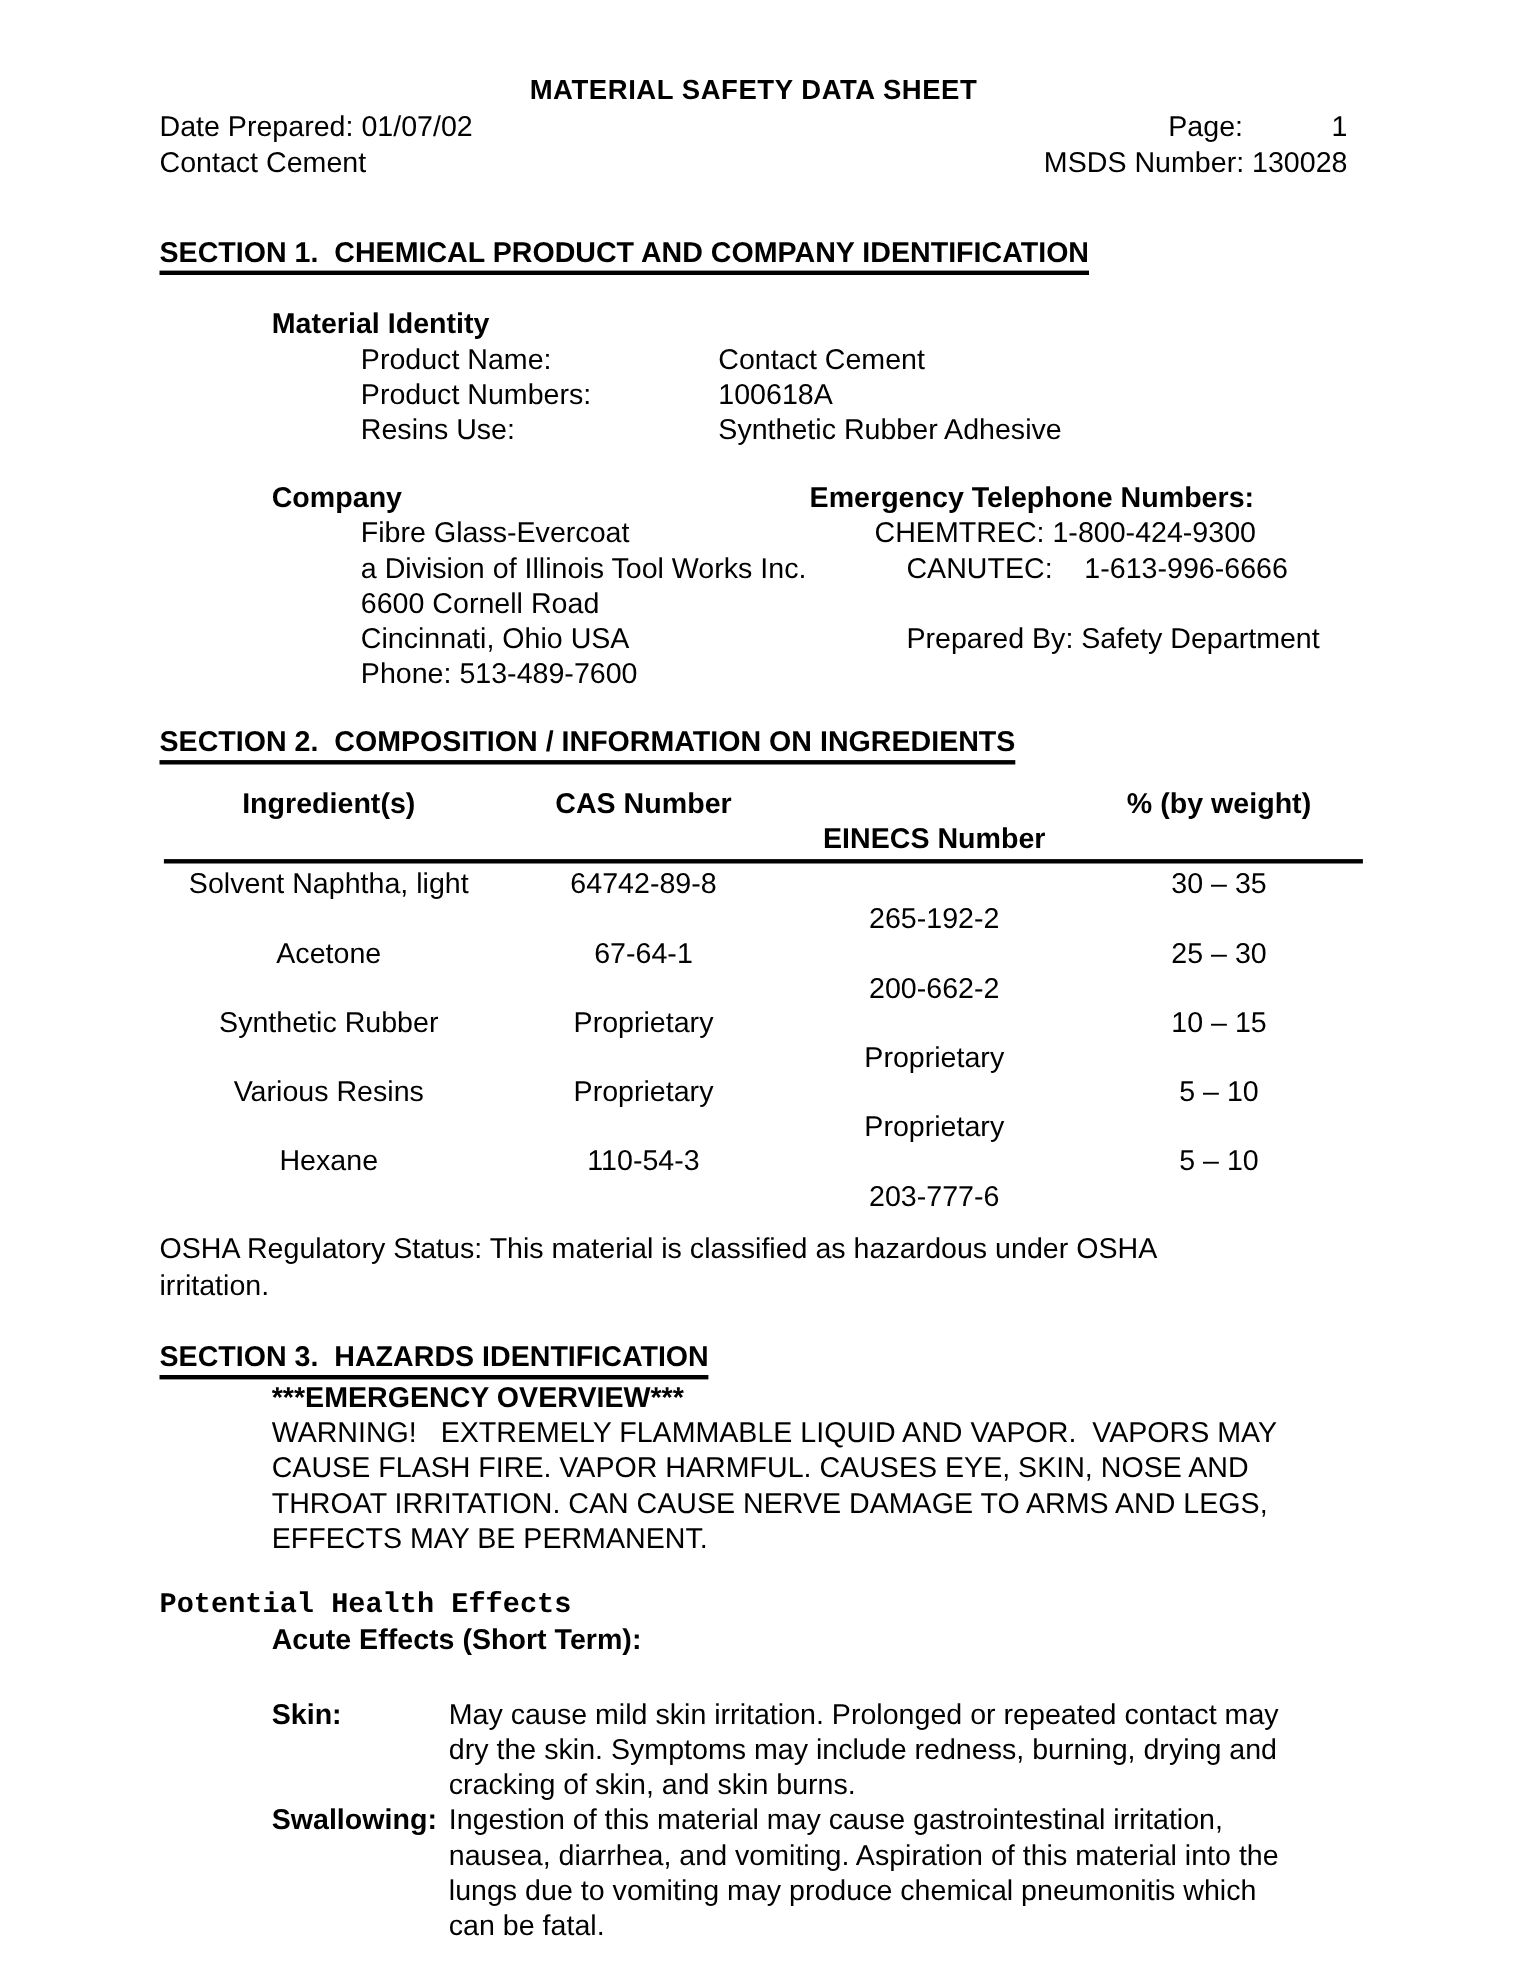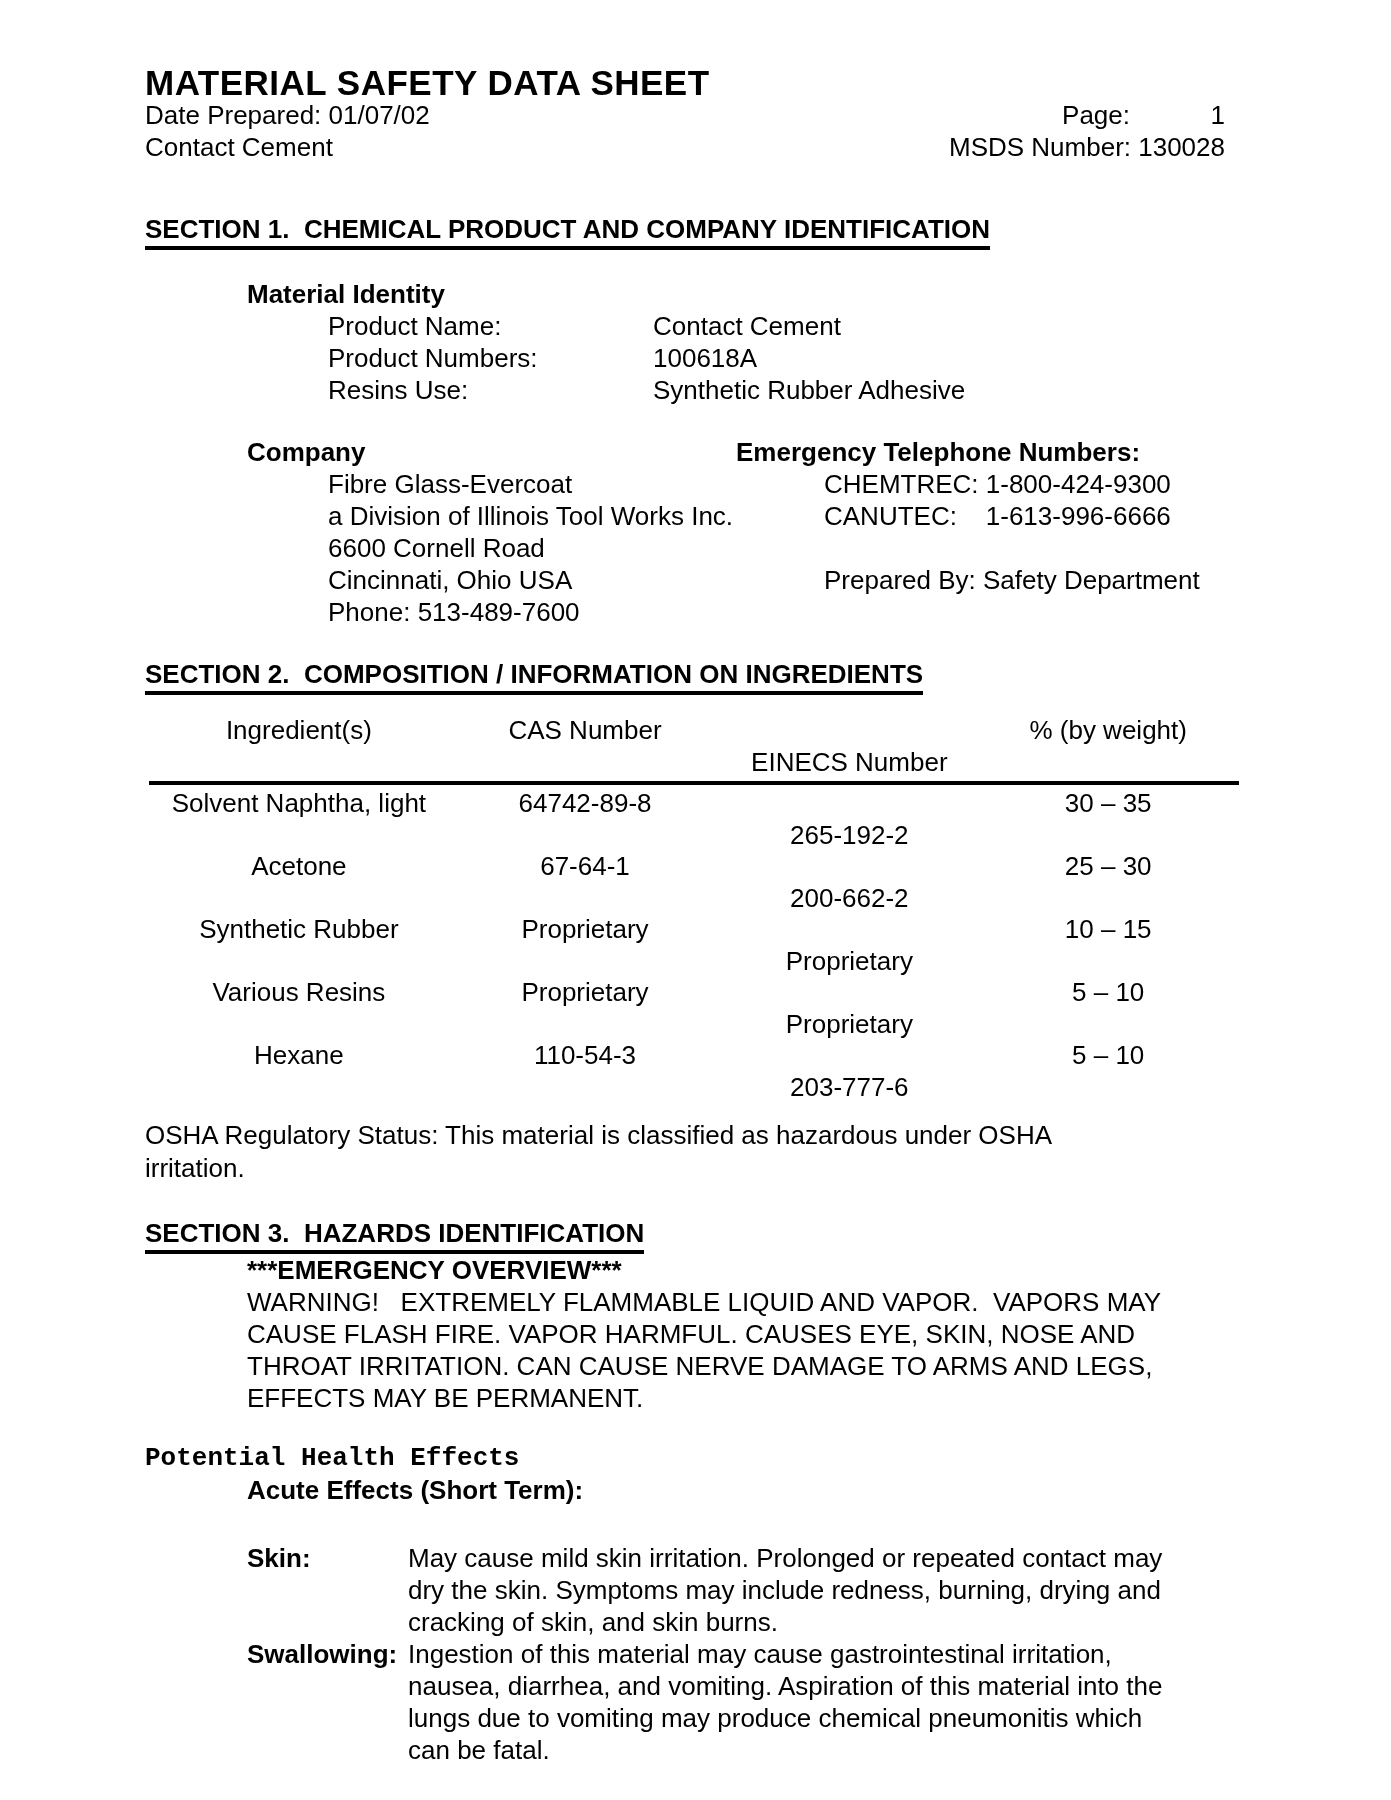--- a/index.html
+++ b/index.html
@@ -9,21 +9,21 @@
     color:#000000;
     font-family:"Liberation Sans", sans-serif;
   }
   .page {
     position:relative;
     width:1391px; height:1800px;
     padding:66px 166px 0 145px;
     font-size:26px; line-height:32px;
     overflow:hidden;
   }
-  .doc-title { text-align:left; font-weight:bold; font-size:35px; line-height:33px; letter-spacing:0.5px; }
+  .doc-title { text-align:center; font-weight:bold; font-size:25px; line-height:33px; letter-spacing:0.5px; }
   .hdr-row { display:flex; justify-content:space-between; }
   .page-num { display:inline-block; width:95px; text-align:right; }
 
   .sec-wrap { margin-top:50px; }
   .sec-wrap-2 { margin-top:30px; }
   .sec-wrap-3 { margin-top:32px; }
   .section-heading {
     display:inline-block; font-weight:bold;
     border-bottom:4px solid #000; padding-bottom:1px;
     white-space:pre-wrap;
@@ -33,27 +33,27 @@
   .indent2 { margin-left:183px; }
   .bold { font-weight:bold; }
 
   .mi-heading { margin-top:28px; }
   .kv-row { display:flex; margin-left:183px; }
   .kv-label { width:325px; flex:none; }
 
   .company-block { position:relative; margin-top:30px; }
   .abs { position:absolute; white-space:pre-wrap; }
   .emergency-heading { left:591px; top:0; font-weight:bold; }
-  .chemtrec { left:679px; top:32px; }
+  .chemtrec { left:650px; top:32px; }
   .canutec  { left:679px; top:64px; }
   .prepared-by { left:679px; top:128px; }
 
   .ing-table { width:1090px; margin-left:4px; margin-top:20px; }
   .t-row { display:flex; text-align:center; line-height:31px; }
-  .t-head { font-weight:normal; line-height:30px; border-bottom:4px solid #000; padding-bottom:4px; margin-bottom:3px; }
+  .t-head { font-weight:bold; line-height:30px; border-bottom:4px solid #000; padding-bottom:4px; margin-bottom:3px; }
   .tc1 { width:27.5%; } .tc2 { width:25%; } .tc3 { width:23.5%;margin-top:32px; } .tc4 { width:24%; }
 
   .para { white-space:pre-wrap; }
   .osha { margin-top:16px; line-height:33px; }
 
   .overview-heading { font-weight:bold; }
   .phe-heading { margin-top:28px; font-weight:bold;font-family:Liberation Mono, monospace; }
   .effects { margin-top:36px; }
   .effect-row { display:flex; margin-left:102px; align-items:flex-start; }
   .effect-label { width:161px; flex:none; font-weight:bold; }

